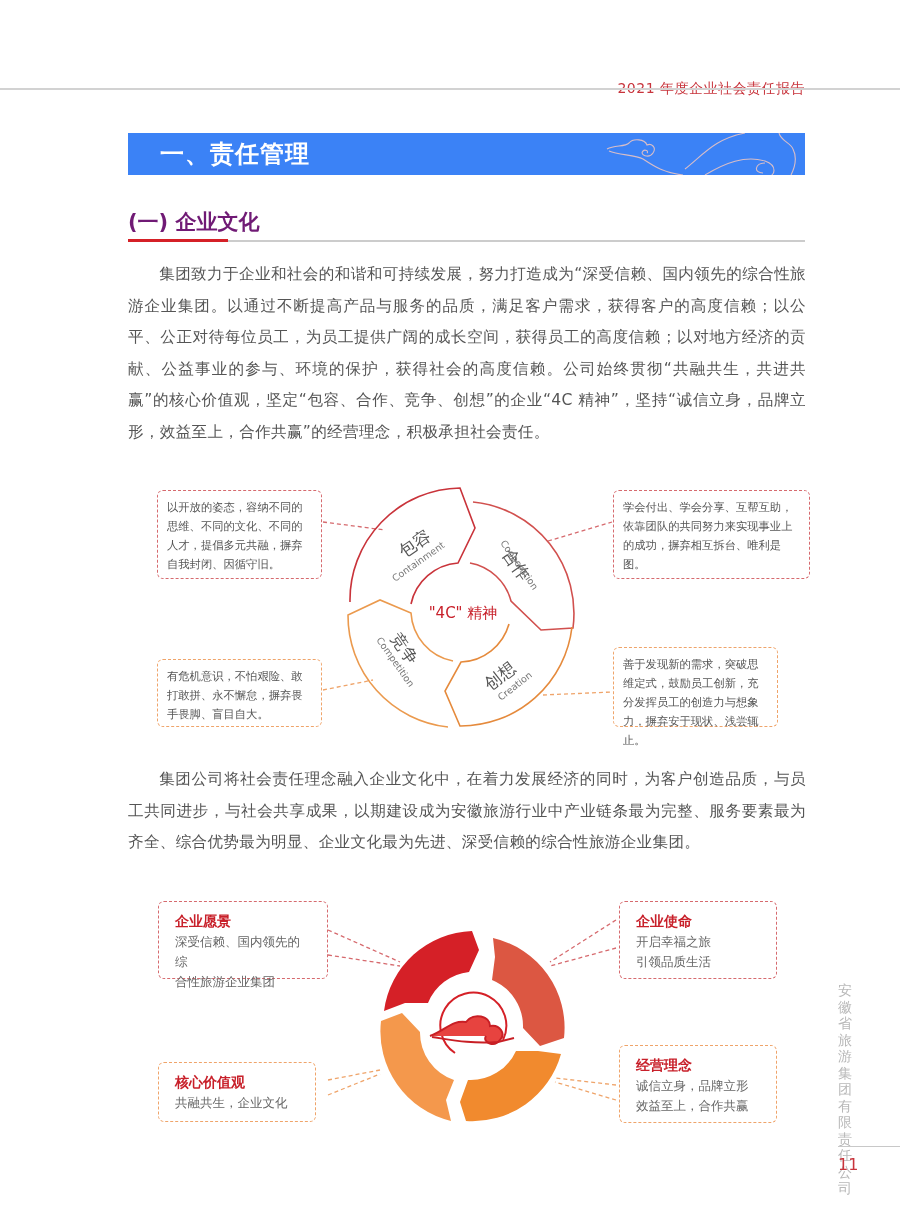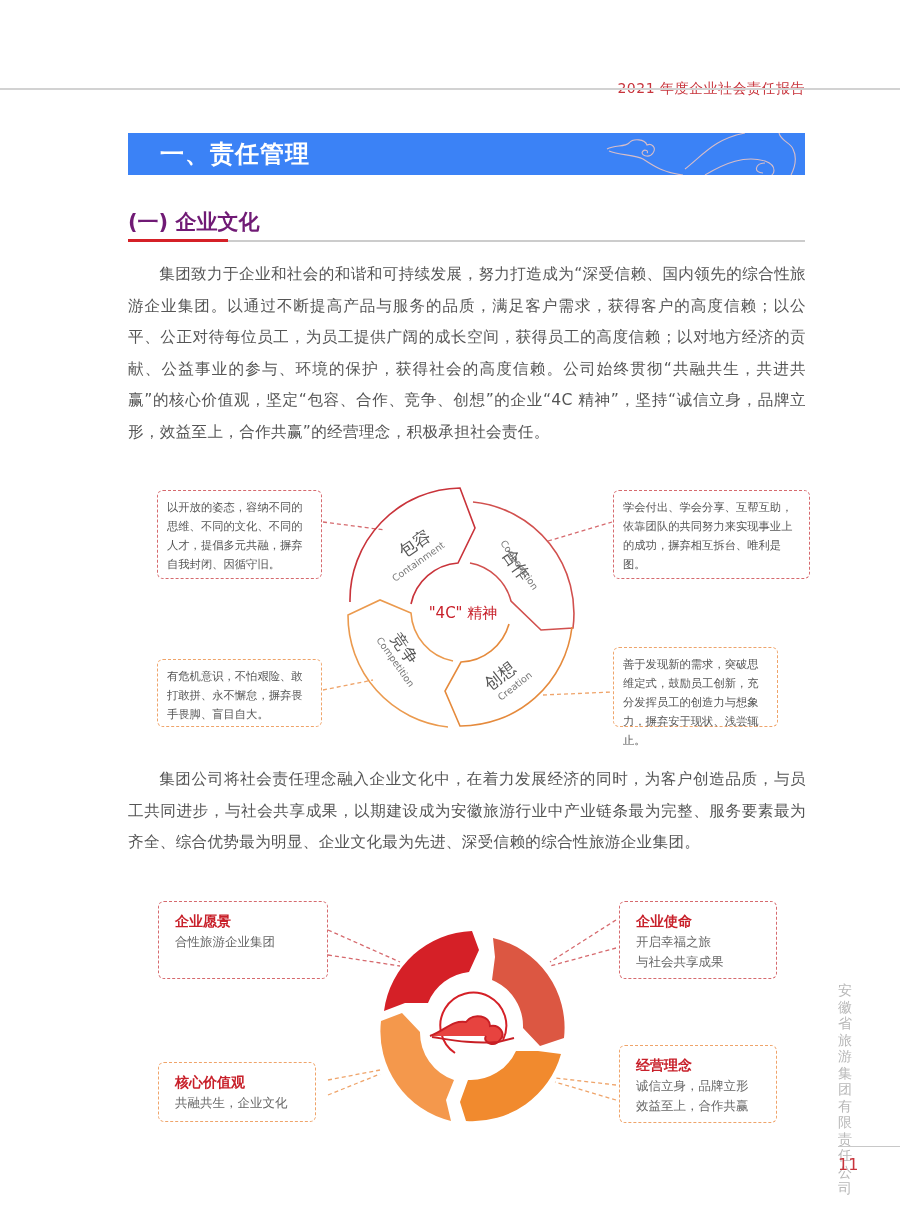--- a/index.html
+++ b/index.html
@@ -113,26 +113,27 @@
 
   <g fill="none" stroke="#d52027" stroke-width="2">
     <path d="M455 1053 A33 33 0 1 1 503 1040"></path>
     <path d="M430 1036 C446 1030 452 1020 466 1022 C474 1012 490 1016 490 1026 C500 1024 506 1034 500 1040 C494 1048 482 1042 486 1036" fill="#e7433f" stroke="#c81f25"></path>
     <path d="M432 1037 C452 1040 470 1044 498 1042 L514 1038" stroke="#c81f25"></path>
   </g>
 </svg>
 
 <div class="bbox red" style="left:158px; top:901px; width:170px; height:78px;">
   <div class="bt">企业愿景</div>
+  <div>深受信赖、国内领先的综</div>
   <div>合性旅游企业集团</div>
 </div>
 <div class="bbox red" style="left:619px; top:901px; width:158px; height:78px;">
   <div class="bt">企业使命</div>
   <div>开启幸福之旅</div>
-  <div>与社会共享成果</div>
+  <div>引领品质生活</div>
 </div>
 <div class="bbox orange" style="left:158px; top:1062px; width:158px; height:60px;">
   <div class="bt">核心价值观</div>
   <div>共融共生，企业文化</div>
 </div>
 <div class="bbox orange" style="left:619px; top:1045px; width:158px; height:78px;">
   <div class="bt">经营理念</div>
   <div>诚信立身，品牌立形</div>
   <div>效益至上，合作共赢</div>
 </div>

